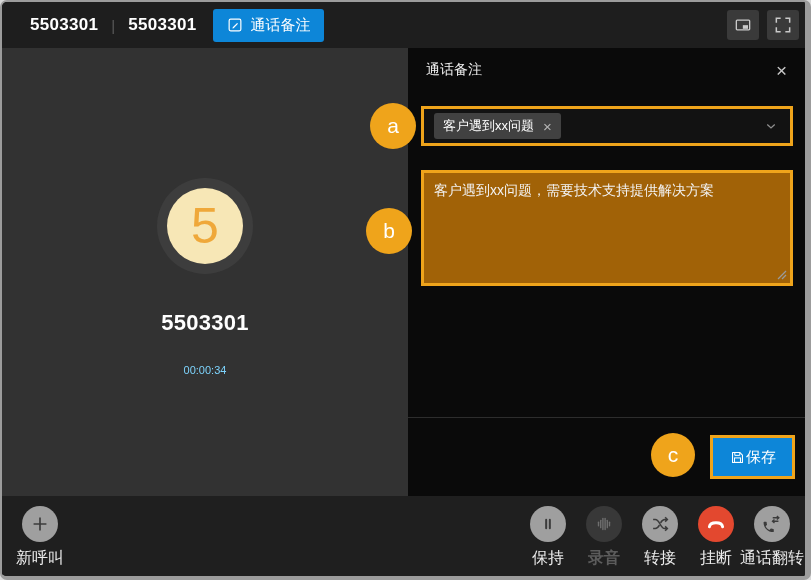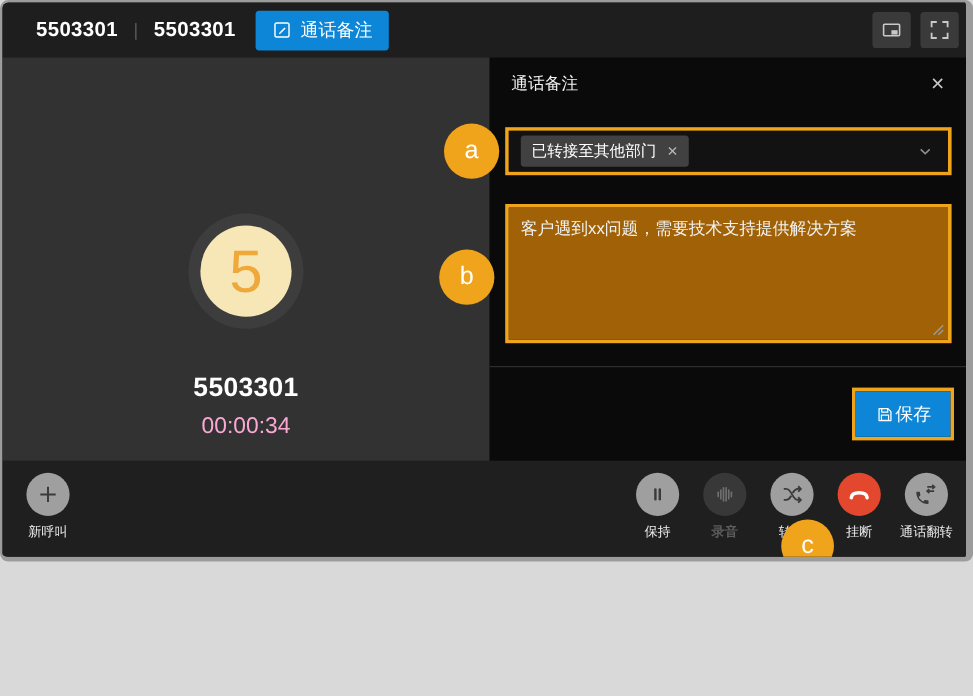--- a/index.html
+++ b/index.html
@@ -2,21 +2,21 @@
 <html><head>
 <meta charset="utf-8">
 <style>
   * { margin:0; padding:0; box-sizing:border-box; }
   body {
     background:#d9d9d9;
     font-family:"Liberation Sans","DejaVu Sans",sans-serif;
     width:811px; height:580px;
   }
   .window {
-    position:relative; width:811px; height:468px;
+    position:relative; width:811px; height:580px;
     border:2px solid #9c9c9c; border-right-width:6px; border-bottom-width:4px;
     border-radius:7px; overflow:hidden;
     background:#1e1e1e; display:flex; flex-direction:column;
   }
 
   
   .topbar { height:46px; flex:none; background:#1e1e1e; display:flex; align-items:center; padding-left:28px; }
   .topbar .num { color:#ffffff; font-size:17px; font-weight:bold; letter-spacing:.3px; }
   .topbar .sep { color:#5a5a5a; font-size:15px; margin:0 13px; }
   .notes-btn {
@@ -31,21 +31,21 @@
   }
 
   
   .content { flex:1; min-height:0; display:flex; }
   .call-area { width:406px; flex:none; background:#323232; display:flex; flex-direction:column; align-items:center; }
   .avatar-ring { margin-top:130px; width:96px; height:96px; border-radius:50%; background:#3d3d3d;
     display:flex; align-items:center; justify-content:center; }
   .avatar { width:76px; height:76px; border-radius:50%; background:#f7e7b6; color:#efa83a;
     font-size:50px; display:flex; align-items:center; justify-content:center; }
   .call-number { margin-top:36px; color:#ffffff; font-size:22px; font-weight:bold; letter-spacing:.3px; }
-  .call-timer { margin-top:9px; color:#f9a8d4; font-size:19px; }
+  .call-timer { margin-top:28px; color:#7dd3fc; font-size:11px; }
 
   
   .panel { flex:1; background:#0a0a0a; display:flex; flex-direction:column; }
   .panel-header { height:44px; flex:none; display:flex; align-items:center; padding:0 13px 0 18px; }
   .panel-title { color:#f0f0f0; font-size:14px; }
   .panel-close { margin-left:auto; background:none; border:none; color:#c8c8c8; font-size:19px;
     line-height:1; cursor:pointer; padding:2px 5px; }
   .highlight { border:3px solid #efa41b; }
   .field-select { margin:14px 12px 0 13px; height:40px; }
   .select-inner { width:100%; height:100%; background:#121212; display:flex; align-items:center; padding:0 10px; cursor:pointer; }
@@ -72,21 +72,21 @@
   .badge-a { left:368px; top:101px; width:46px; height:46px; }
   .badge-b { left:364px; top:206px; width:46px; height:46px; }
   .badge-c { left:649px; top:431px; width:44px; height:44px; }
 
   
   .toolbar { height:80px; flex:none; background:#1f1f1f; display:flex; align-items:flex-start;
     padding:10px 5px 0 14px; }
   .tb-item { display:flex; flex-direction:column; align-items:center; cursor:pointer; }
   .tb-item .circle { width:36px; height:36px; border-radius:50%; background:#9f9f9f; color:#3b3b3b;
     display:flex; align-items:center; justify-content:center; }
-  .tb-item .lbl { margin-top:6px; font-size:11px; color:#ececec; white-space:nowrap; }
+  .tb-item .lbl { margin-top:6px; font-size:16px; color:#ececec; white-space:nowrap; }
   .left-group { display:flex; gap:14px; }
   .left-group .tb-item { min-width:48px; }
   .right-group { margin-left:auto; display:flex; }
   .right-group .tb-item { width:56px; }
   .tb-video .circle { background:#454545; color:#2b9ad6; }
   .tb-record .circle { background:#383838; color:#6f6f6f; }
   .tb-record .lbl { color:#5c5c5c; }
   .tb-record { cursor:default;font-weight:bold; }
   .tb-hangup .circle { background:#e3482f; color:#ffffff; }
   svg { display:block; }
@@ -144,21 +144,21 @@
       <div class="panel-header">
         <span class="panel-title">通话备注</span>
         <button class="panel-close">
           <span>×</span>
         </button>
       </div>
 
       <div class="field-select highlight">
         <div class="select-inner">
           <span class="chip">
-            <span>已转接至其他部门</span>
+            <span>客户遇到xx问题</span>
             <span class="chip-x">×</span>
           </span>
           <span class="chev">
             <svg width="18" height="18" viewBox="0 0 24 24" fill="none">
               <polyline points="7 10 12 14.6 17 10" stroke="#8d8d8d" stroke-width="1.8"></polyline>
             </svg>
           </span>
         </div>
       </div>
 

